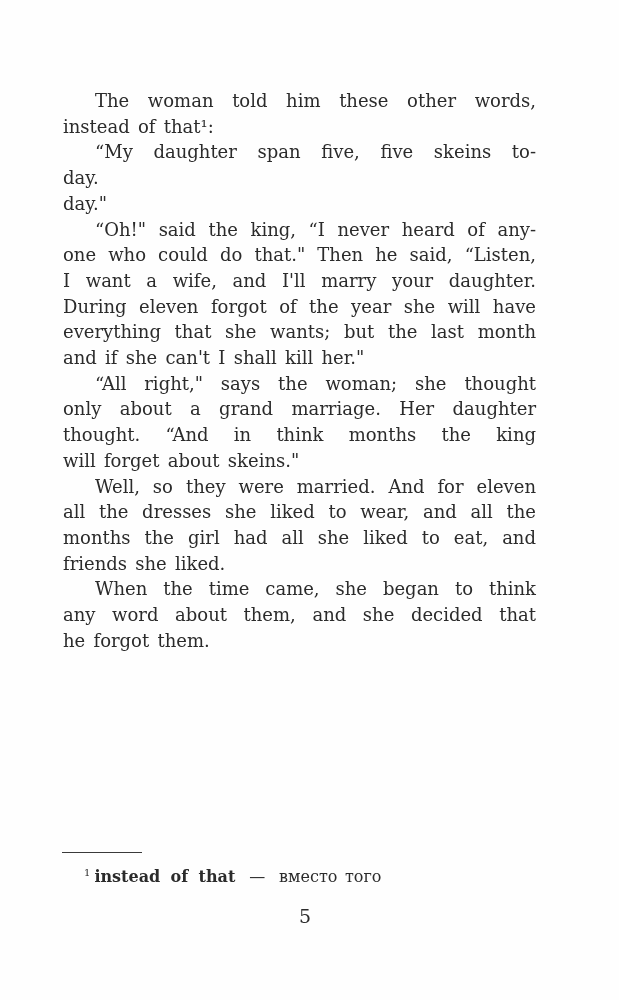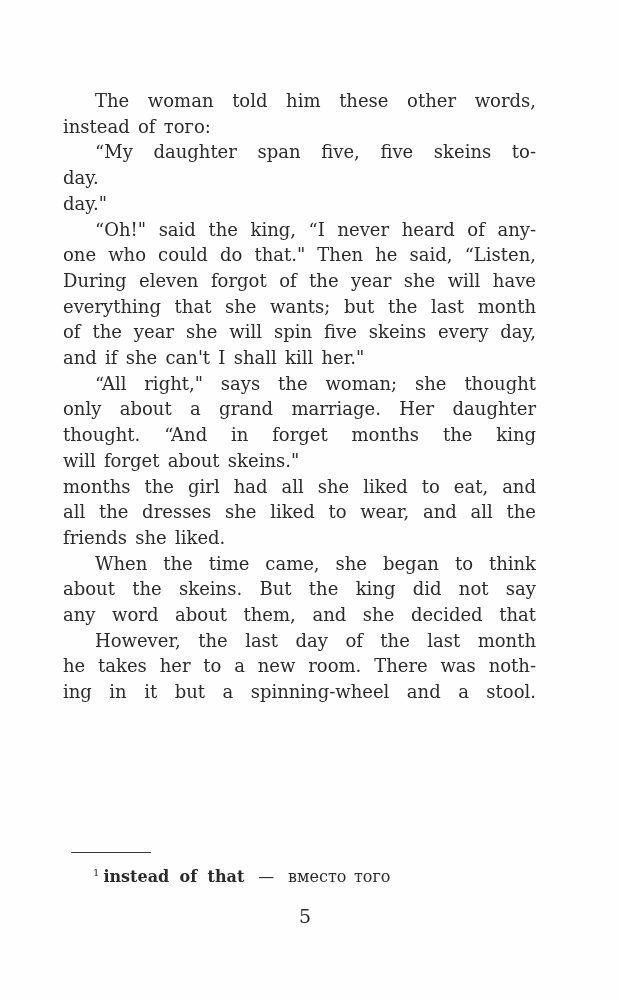--- a/index.html
+++ b/index.html
@@ -37,21 +37,21 @@
     white-space: normal;
   }
   .line.ll {
     text-align-last: left;
   }
   .line.ind {
     text-indent: 32px;
   }
   .footnote {
     position: absolute;
-    left: 71px;
+    left: 62px;
     top: 852px;
     width: 473px;
     font-size: 16px;
     line-height: 24px;
   }
   .footnote-rule {
     width: 80px;
     height: 0;
     border-top: 1.6px solid #3a3a3a;
     margin-bottom: 8px;
@@ -85,65 +85,61 @@
 </style>
 </head>
 <body>
 
 <div class="page">
 
   <div class="text-block">
 
     <div class="para">
       <div class="line ind">The woman told him these other words,</div>
-      <div class="line ll">instead of того:</div>
+      <div class="line ll">instead of that¹:</div>
     </div>
 
     <div class="para">
       <div class="line ind">“My daughter span five, five skeins to-</div>
       <div class="line ll">day.</div>
     </div>
 
     <div class="para">
       <div class="line ll">day."</div>
     </div>
 
     <div class="para">
       <div class="line ind">“Oh!" said the king, “I never heard of any-</div>
       <div class="line">one who could do that." Then he said, “Listen,</div>
+      <div class="line">I want a wife, and I'll marry your daughter.</div>
       <div class="line">During eleven forgot of the year she will have</div>
       <div class="line">everything that she wants; but the last month</div>
-      <div class="line">of the year she will spin five skeins every day,</div>
       <div class="line ll">and if she can't I shall kill her."</div>
     </div>
 
     <div class="para">
       <div class="line ind">“All right," says the woman; she thought</div>
       <div class="line">only about a grand marriage. Her daughter</div>
-      <div class="line">thought. “And in forget months the king</div>
+      <div class="line">thought. “And in think months the king</div>
       <div class="line ll">will forget about skeins."</div>
     </div>
 
     <div class="para">
+      <div class="line ind">Well, so they were married. And for eleven</div>
+      <div class="line">all the dresses she liked to wear, and all the</div>
       <div class="line">months the girl had all she liked to eat, and</div>
-      <div class="line">all the dresses she liked to wear, and all the</div>
       <div class="line ll">friends she liked.</div>
     </div>
 
     <div class="para">
       <div class="line ind">When the time came, she began to think</div>
-      <div class="line">about the skeins. But the king did not say</div>
       <div class="line">any word about them, and she decided that</div>
+      <div class="line ll">he forgot them.</div>
     </div>
 
-    <div class="para">
-      <div class="line ind">However, the last day of the last month</div>
-      <div class="line">he takes her to a new room. There was noth-</div>
-      <div class="line">ing in it but a spinning-wheel and a stool.</div>
-    </div>
 
   </div>
 
   <div class="footnote">
     <div class="footnote-rule"></div>
     <div class="footnote-line">
       <span class="footnote-marker">1</span><span class="footnote-term">instead of that</span>
       <span class="footnote-sep">—</span>
       <span class="footnote-translation">вместо того</span>
     </div>

